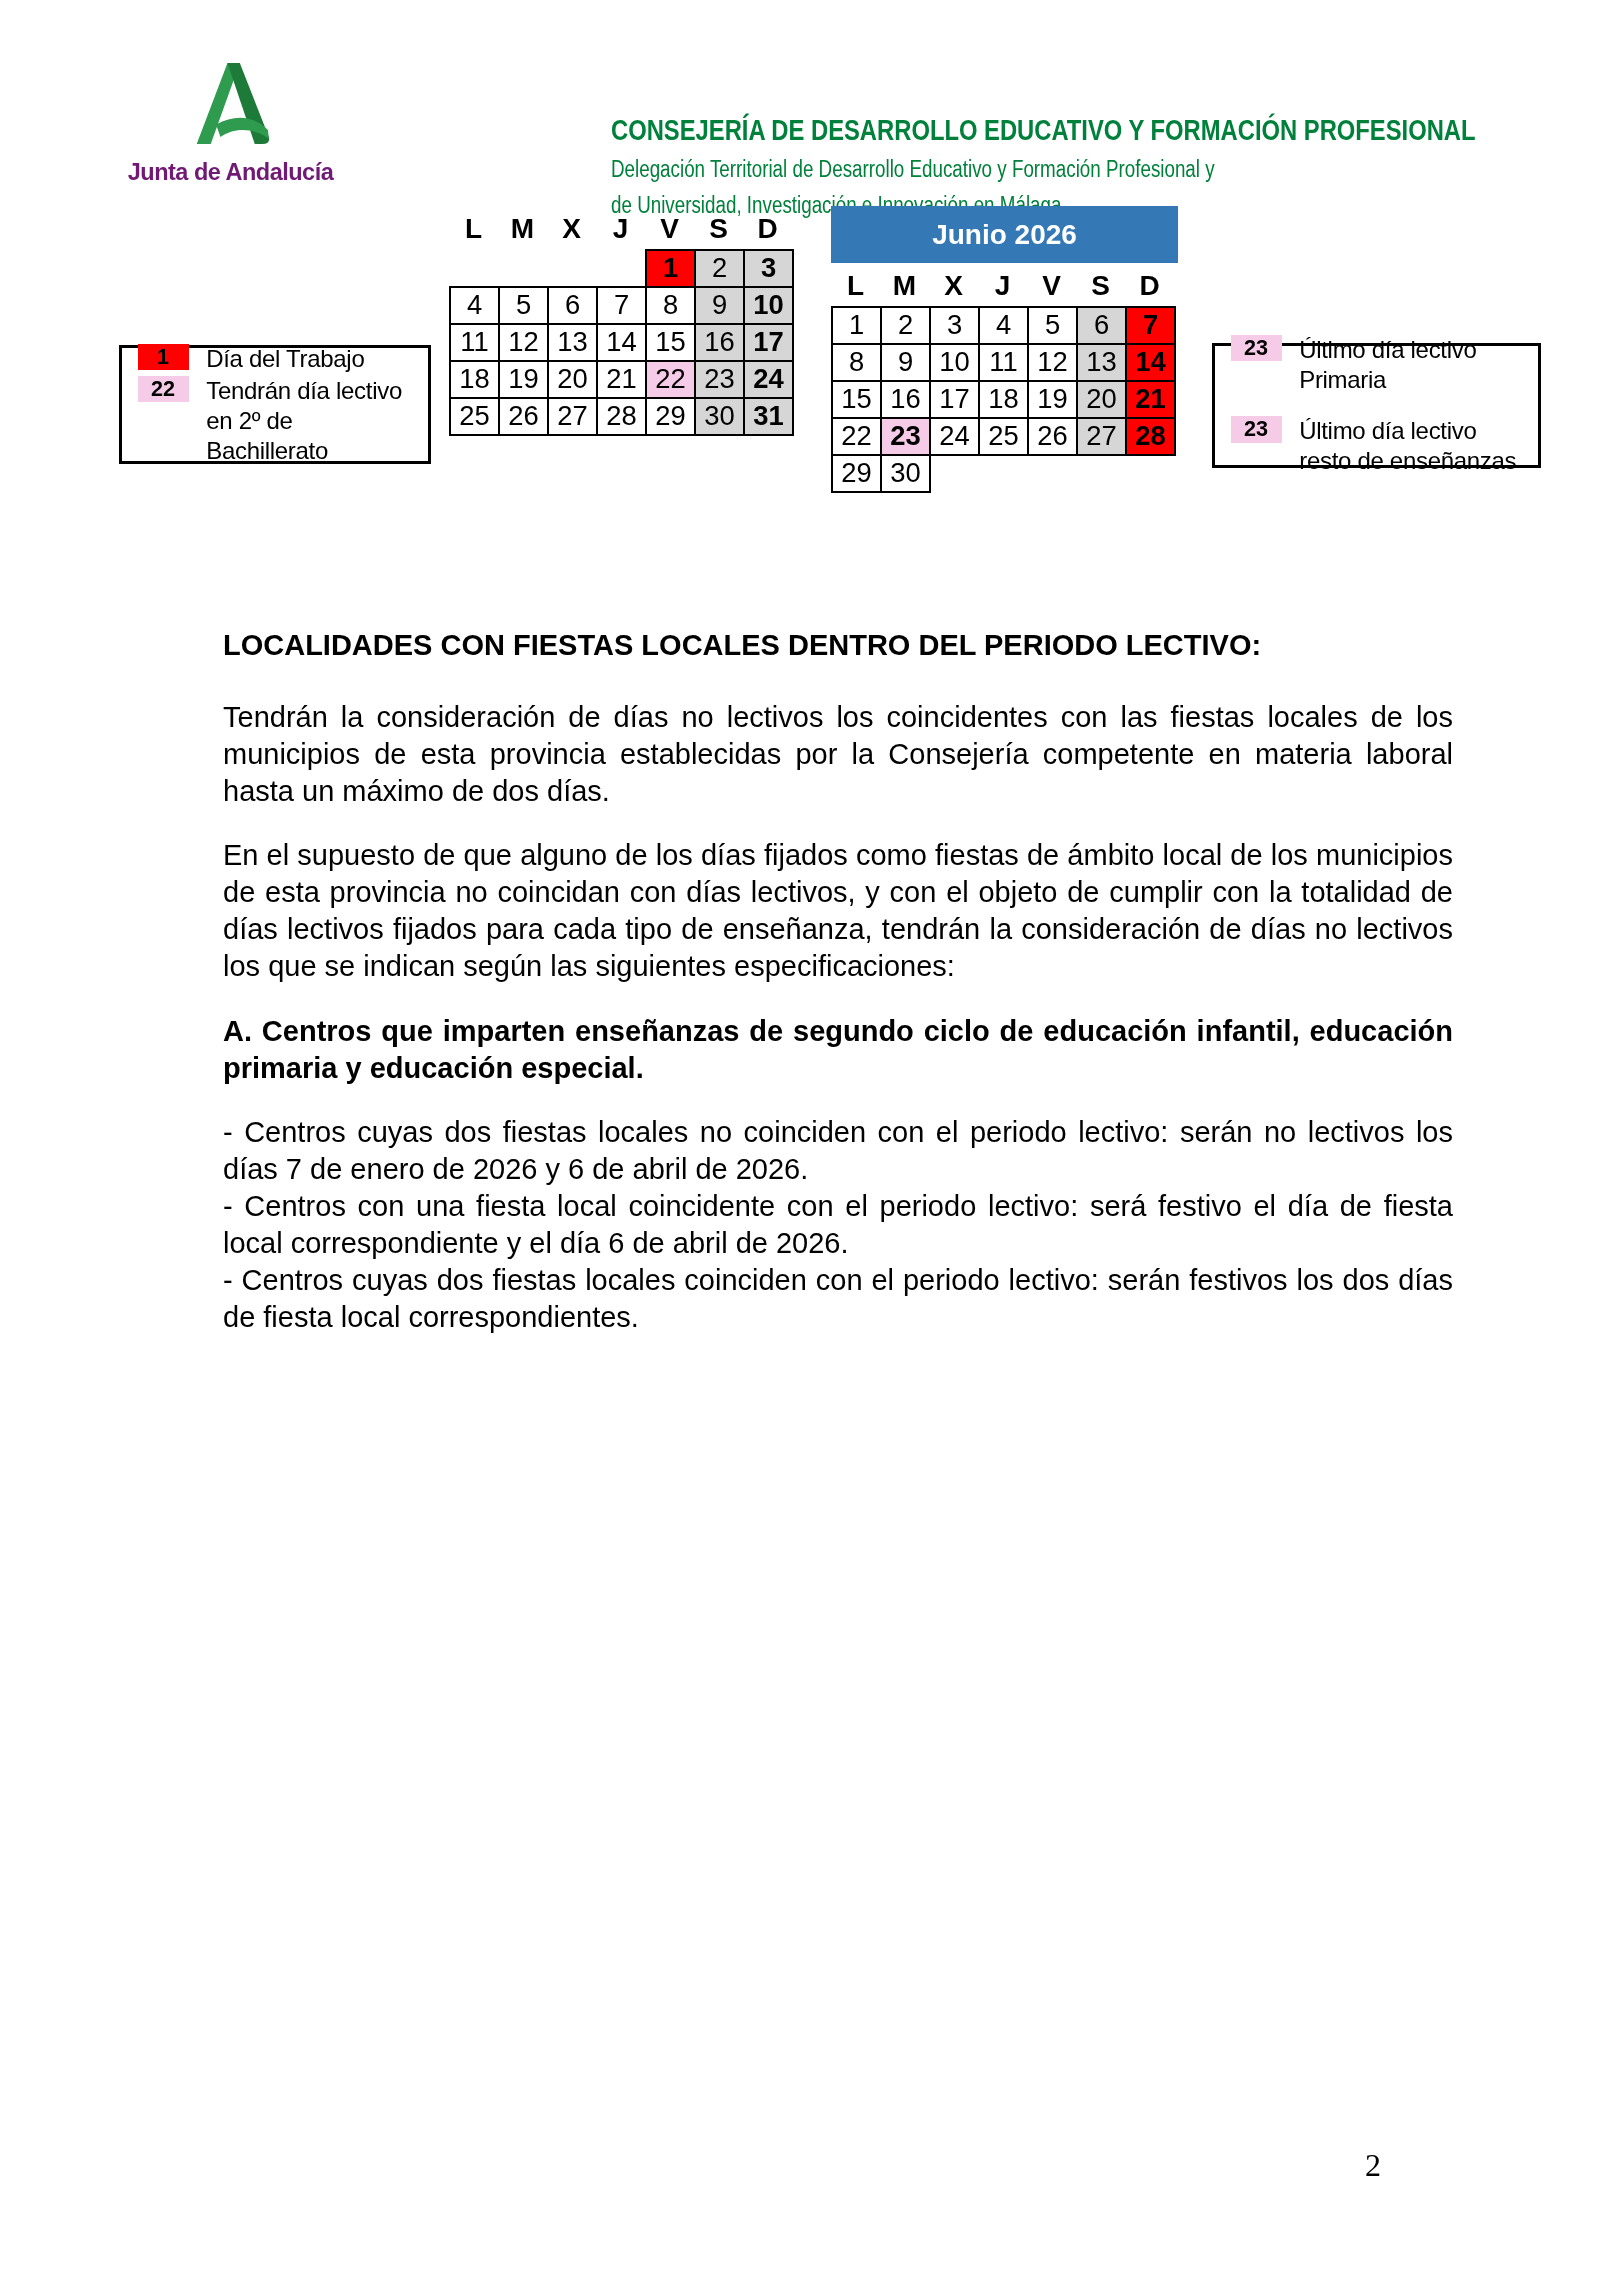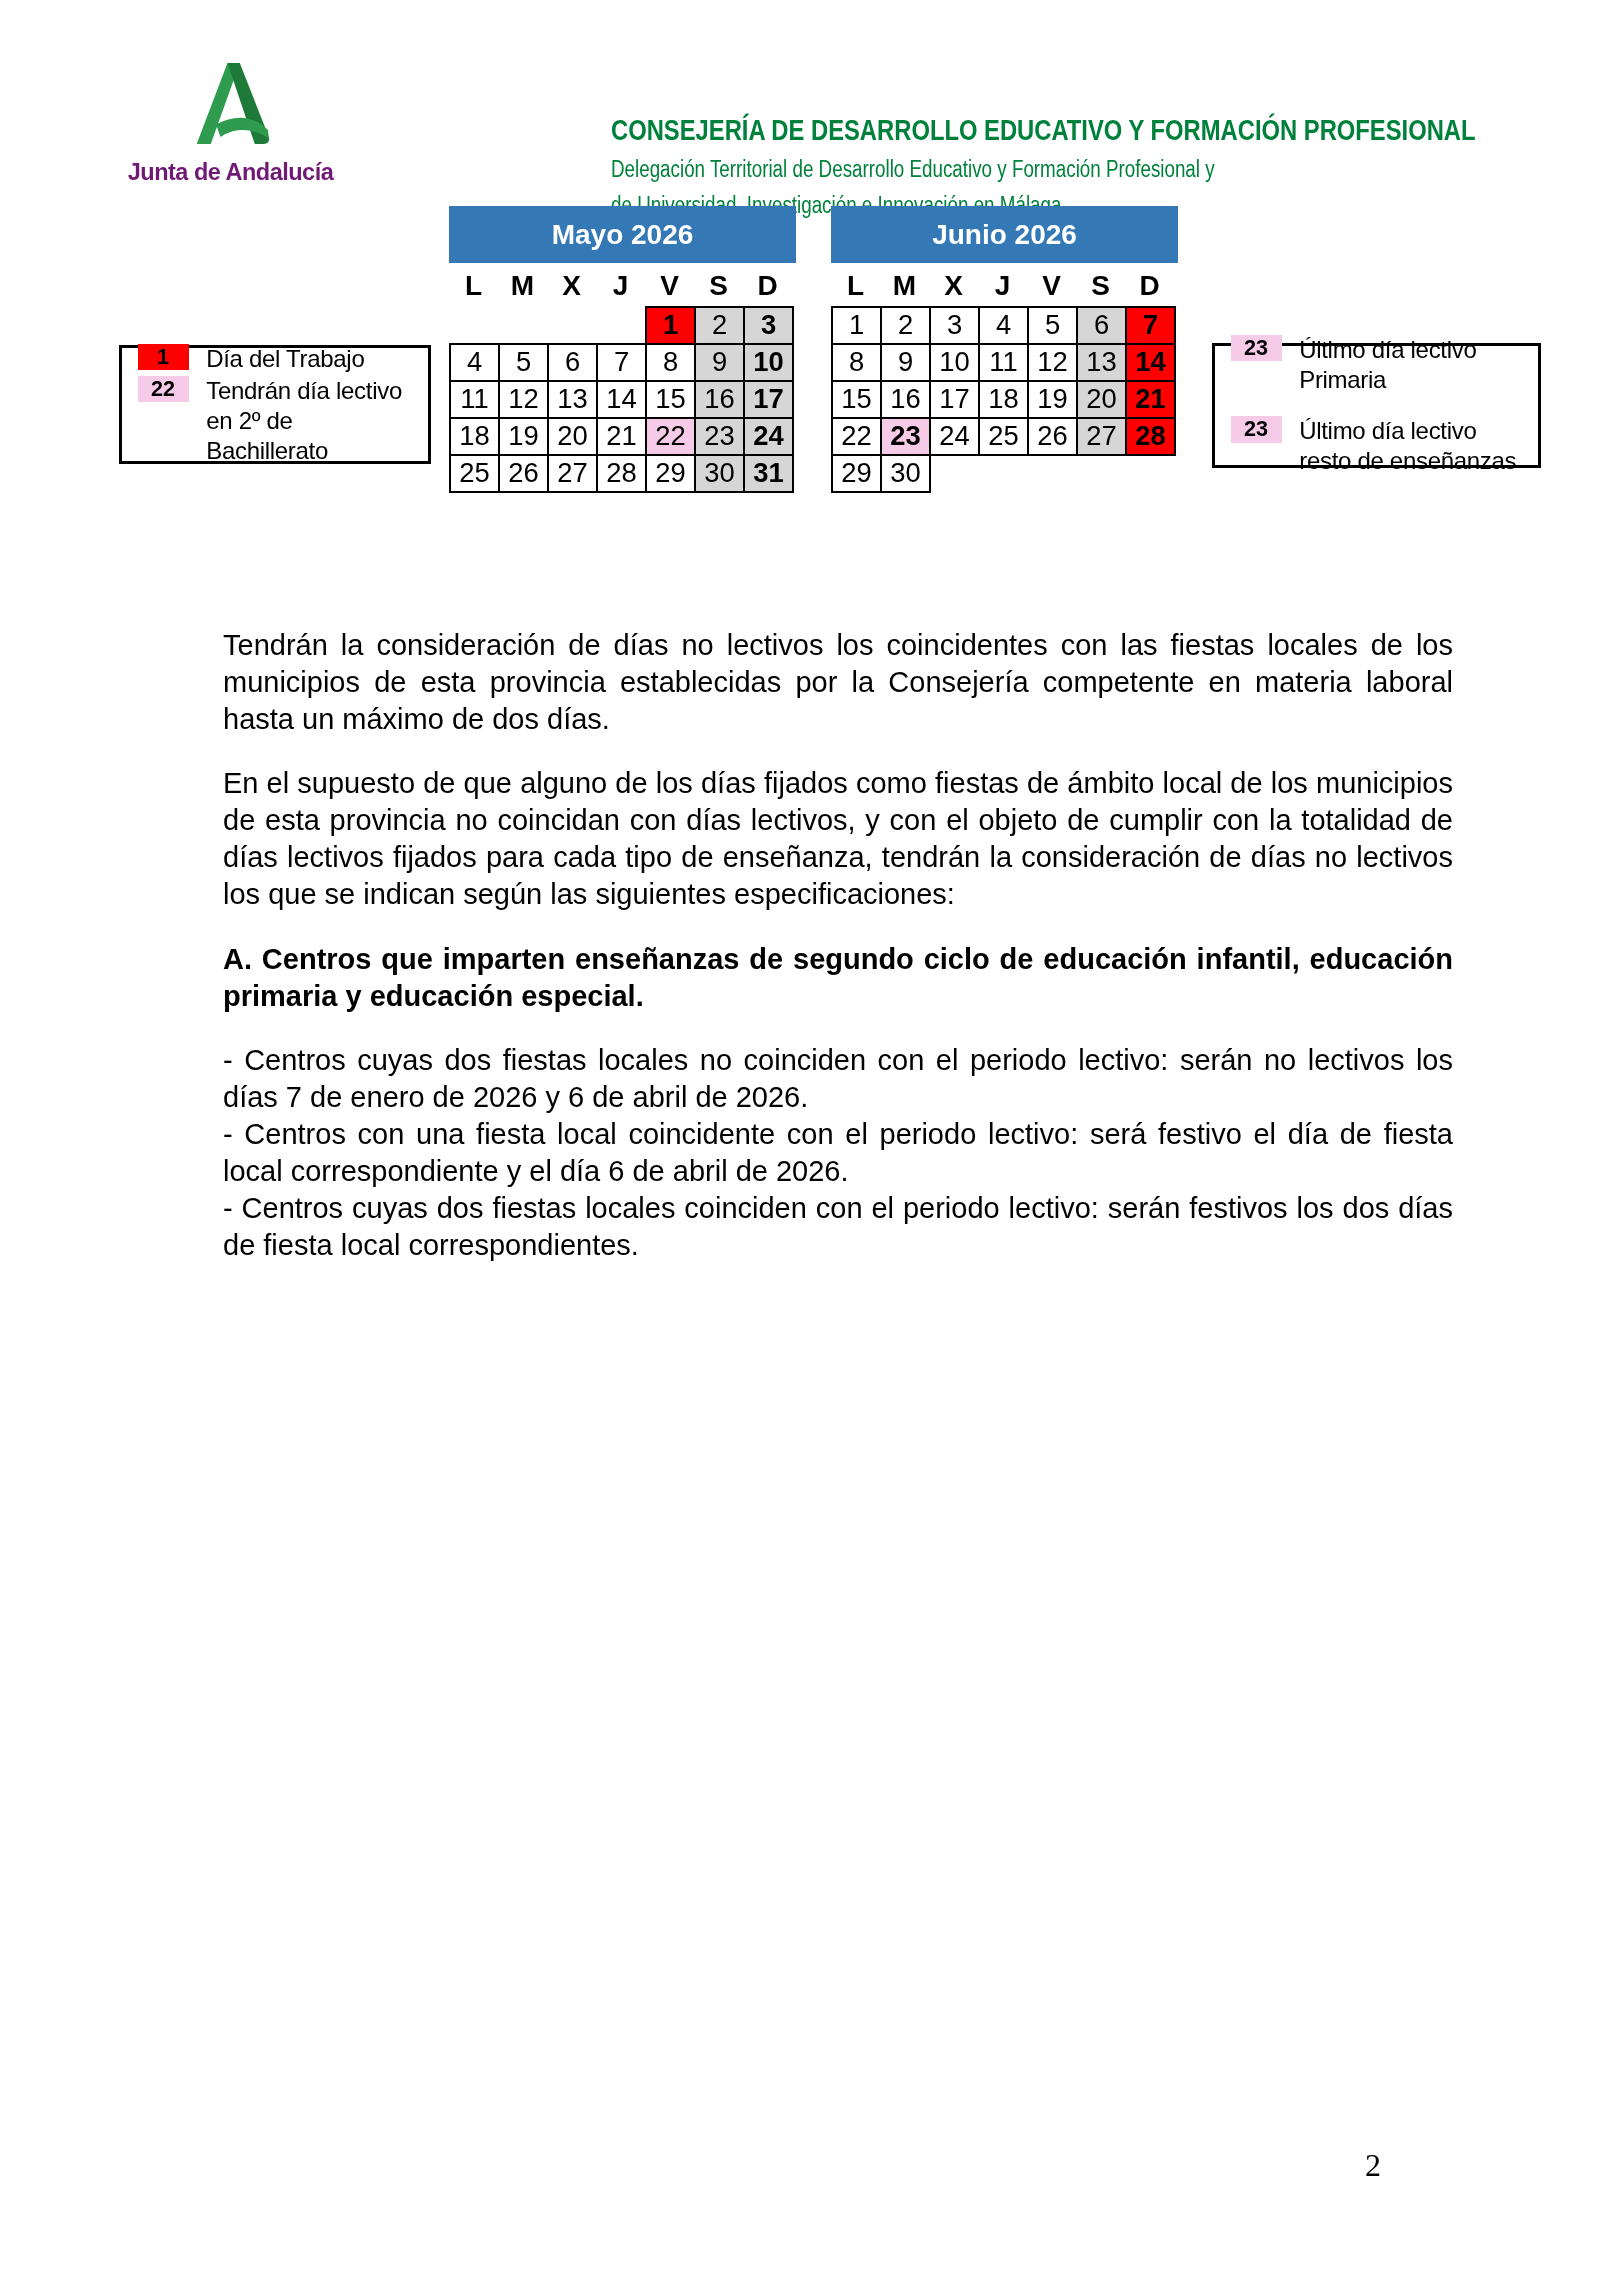--- a/index.html
+++ b/index.html
@@ -79,21 +79,20 @@
     <div class="logo-caption">Junta de Andalucía</div>
   </div>
 
   <div class="green-head">
     <div class="ministry">CONSEJERÍA DE DESARROLLO EDUCATIVO Y FORMACIÓN PROFESIONAL</div>
     <div class="deleg">Delegación Territorial de Desarrollo Educativo y Formación Profesional y</div>
     <div class="deleg">de Universidad, Investigación e Innovación en Málaga</div>
   </div>
 
   <section class="calendar" id="cal-0">
-    <div class="cal-banner">Mayo 2026</div>
     <div class="dow">
         <span>L</span>
         <span>M</span>
         <span>X</span>
         <span>J</span>
         <span>V</span>
         <span>S</span>
         <span>D</span>
       </div>
     <table>
@@ -224,20 +223,21 @@
         <span class="lgnum pink">23</span>
         <span class="lgtext">Último día lectivo Primaria</span>
       </div>
       <div class="lgrow">
         <span class="lgnum pink">23</span>
         <span class="lgtext">Último día lectivo resto de enseñanzas</span>
       </div>
     </aside>
 
   <main class="body-text">
+    <h2>LOCALIDADES CON FIESTAS LOCALES DENTRO DEL PERIODO LECTIVO:</h2>
     <p>Tendrán la consideración de días no lectivos los coincidentes con las fiestas locales de los municipios de esta provincia establecidas por la Consejería competente en materia laboral hasta un máximo de dos días.</p>
     <p>En el supuesto de que alguno de los días fijados como fiestas de ámbito local de los municipios de esta provincia no coincidan con días lectivos, y con el objeto de cumplir con la totalidad de días lectivos fijados para cada tipo de enseñanza, tendrán la consideración de días no lectivos los que se indican según las siguientes especificaciones:</p>
     <p class="section-a">A. Centros que imparten enseñanzas de segundo ciclo de educación infantil, educación primaria y educación especial.</p>
     <div class="bullets">
       <p>- Centros cuyas dos fiestas locales no coinciden con el periodo lectivo: serán no lectivos los días 7 de enero de 2026 y 6 de abril de 2026.</p>
       <p>- Centros con una fiesta local coincidente con el periodo lectivo: será festivo el día de fiesta local correspondiente y el día 6 de abril de 2026.</p>
       <p>- Centros cuyas dos fiestas locales coinciden con el periodo lectivo: serán festivos los dos días de fiesta local correspondientes.</p>
     </div>
   </main>
 

